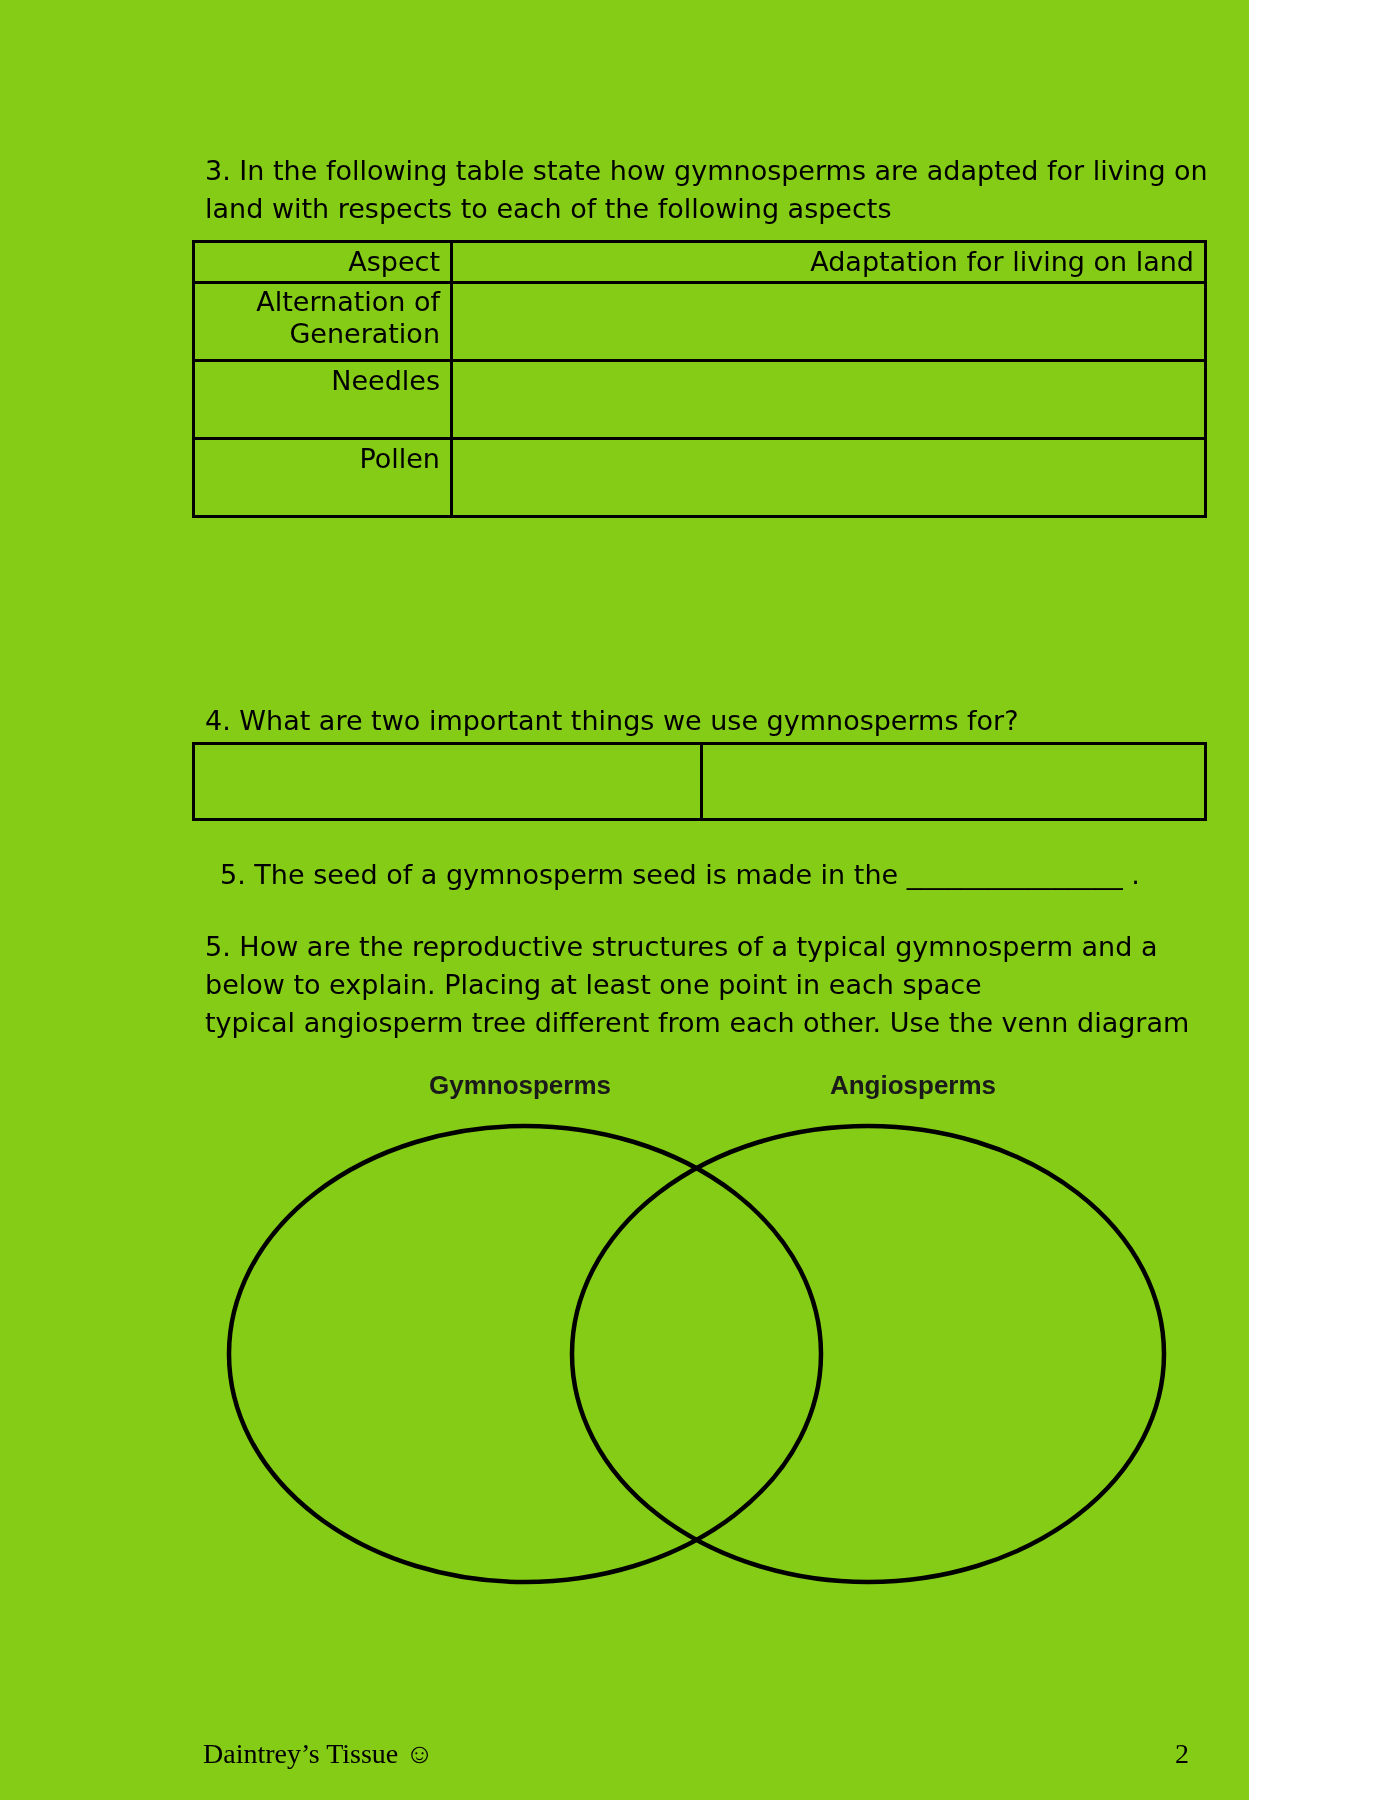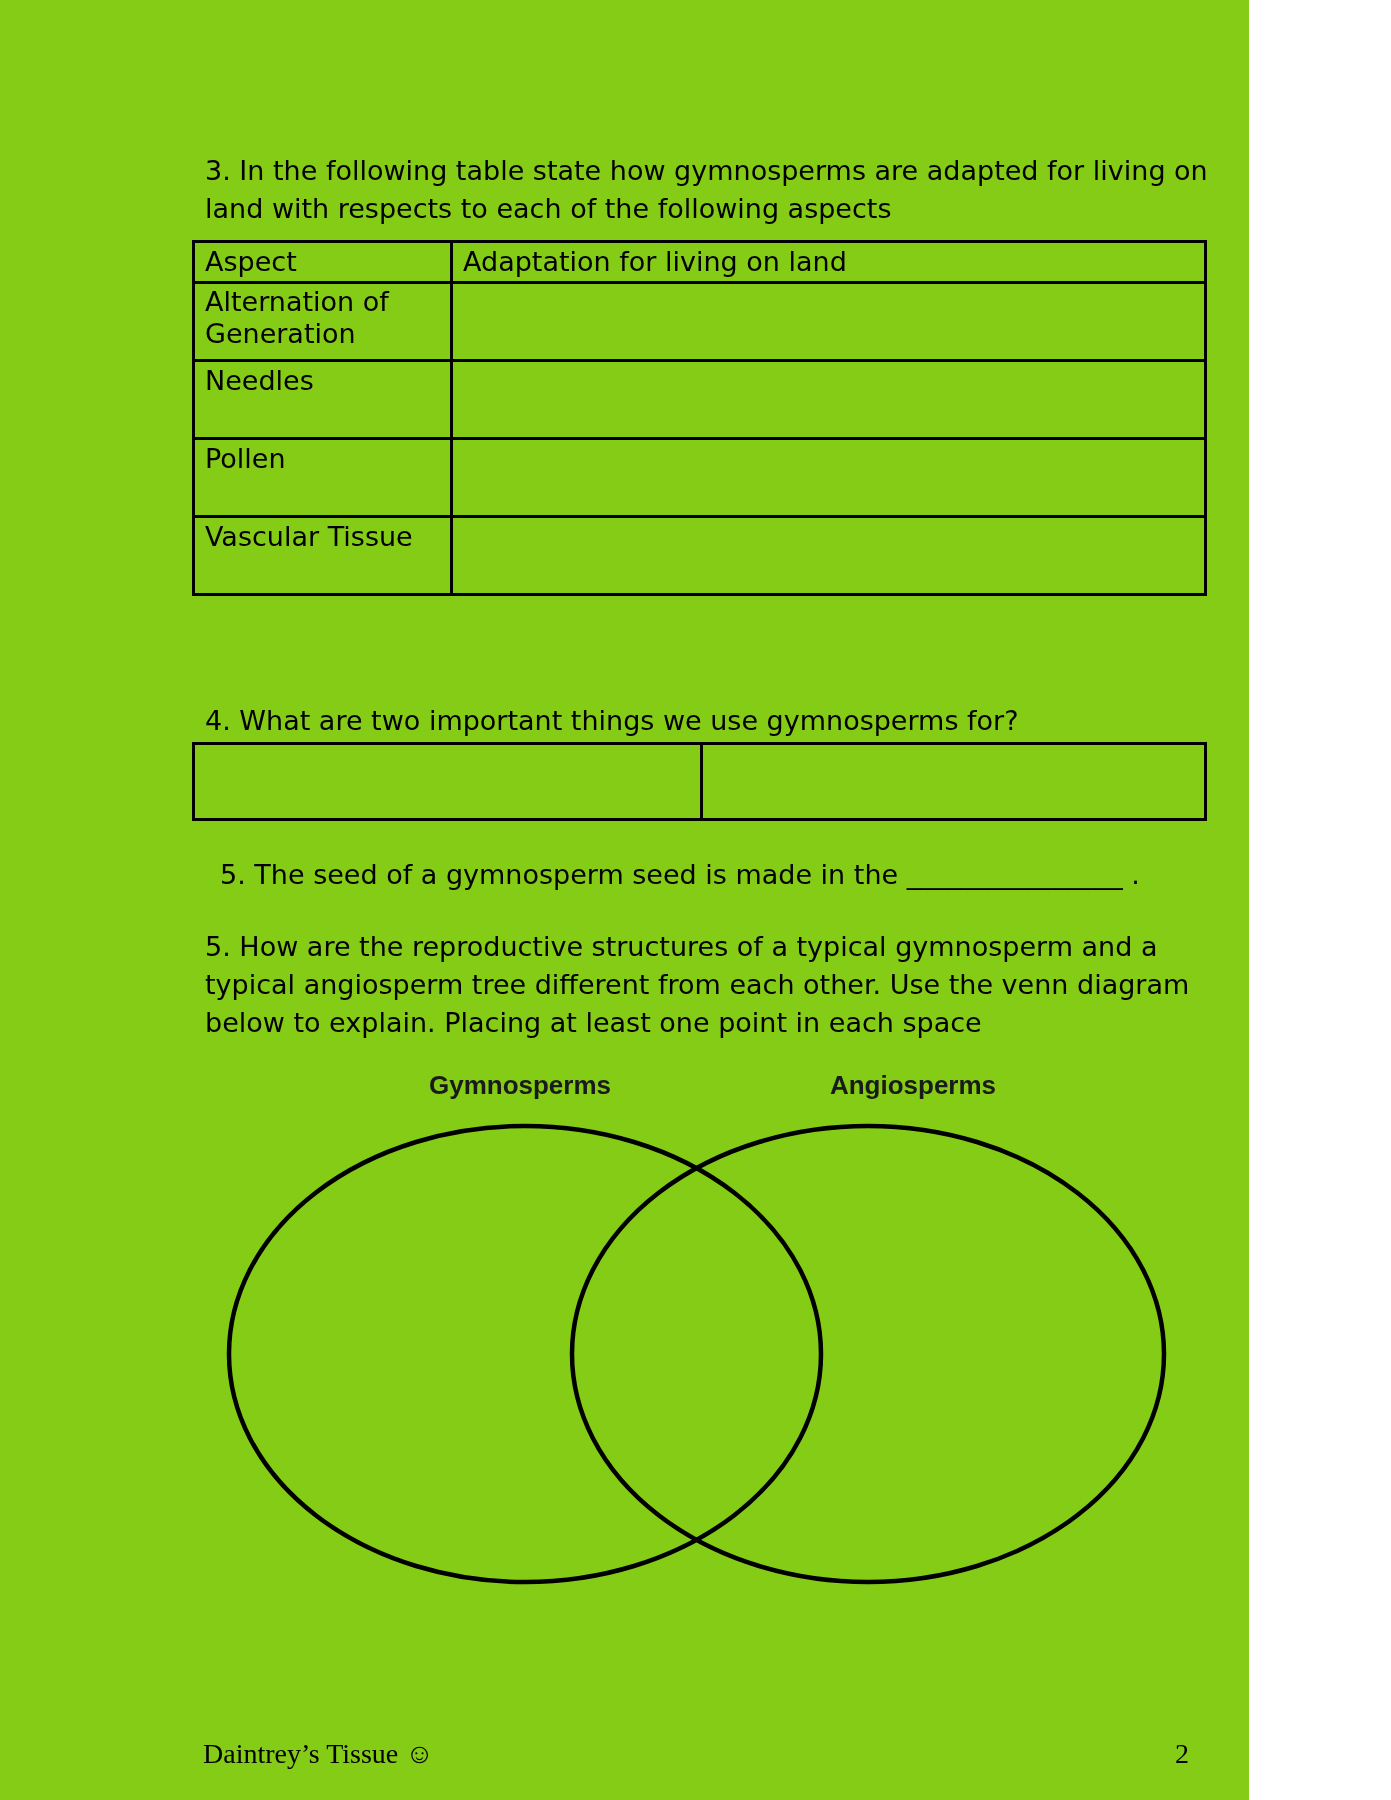--- a/index.html
+++ b/index.html
@@ -26,21 +26,21 @@
     width: 1015px;
     border-collapse: collapse;
     table-layout: fixed;
     font-size: 27px;
     line-height: 34px;
   }
   .q3-table td, .q3-table th {
     border: 3px solid #000000;
     padding: 2px 10px;
     vertical-align: top;
-    text-align: left;
+    text-align: right;
     font-weight: normal;
   }
   .q3-table col.c1 { width: 258px; }
   .q3-table tr.hdr td { height: 32px; }
   .q3-table tr.row td { height: 71px; }
   
   .q4-table {
     position: absolute;
     left: 192px; top: 742px;
     width: 1015px;
@@ -109,24 +109,20 @@
       <td></td>
     </tr>
     <tr class="row">
       <td>Needles</td>
       <td></td>
     </tr>
     <tr class="row">
       <td>Pollen</td>
       <td></td>
     </tr>
-    <tr class="row">
-      <td>Vascular Tissue</td>
-      <td></td>
-    </tr>
   </tbody>
     </table>
 
   <div class="handtext" style="left:205px; top:702px;">4. What are two important things we use gymnosperms for?</div>
 
   <table class="q4-table">
     <colgroup>
         <col class="c1">
         <col>
       </colgroup>
@@ -137,22 +133,22 @@
     </tr>
   </tbody>
     </table>
 
   <div class="handtext" style="left:220px; top:856px;">
     <span>5. The seed of a gymnosperm seed is made in the </span><span class="blank-line">________________</span><span> .</span>
   </div>
 
   <div class="handtext" style="left:205px; top:928px;">
     <div>5. How are the reproductive structures of a typical gymnosperm and a</div>
+    <div>below to explain. Placing at least one point in each space</div>
     <div>typical angiosperm tree different from each other. Use the venn diagram</div>
-    <div>below to explain. Placing at least one point in each space</div>
   </div>
 
   <div class="venn-label" style="left:390px; top:1070px;">Gymnosperms</div>
   <div class="venn-label" style="left:783px; top:1070px;">Angiosperms</div>
 
   <svg class="venn-svg" width="1391" height="1800" viewBox="0 0 1391 1800">
     <ellipse cx="525" cy="1354" rx="296" ry="228" fill="none" stroke="#000000" stroke-width="4.5"></ellipse>
     <ellipse cx="868" cy="1354" rx="296" ry="228" fill="none" stroke="#000000" stroke-width="4.5"></ellipse>
   </svg>
 

